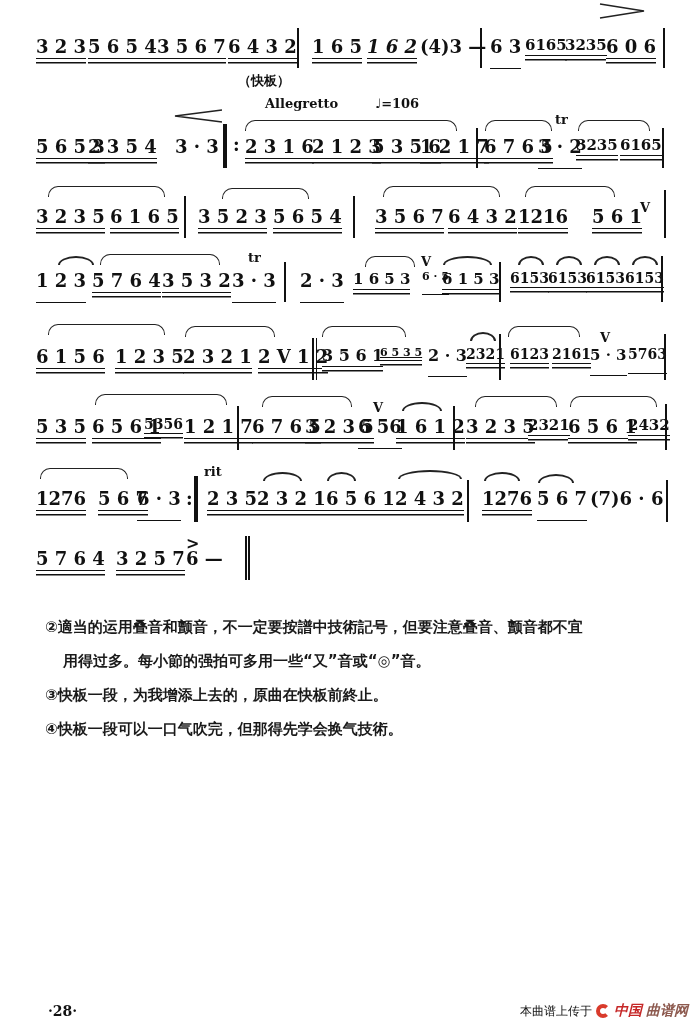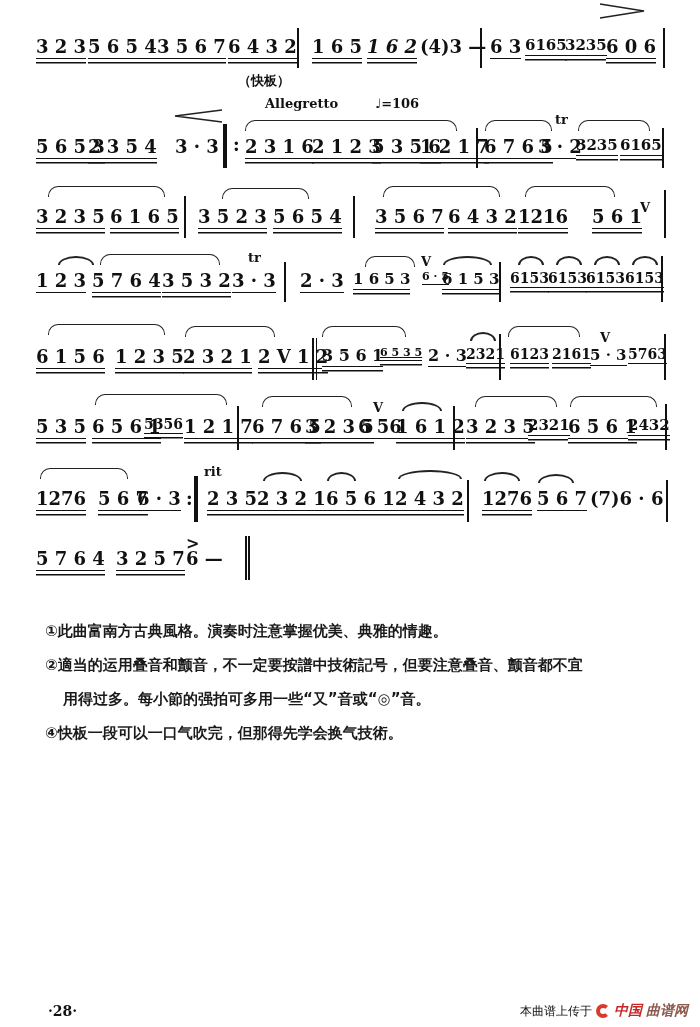--- a/index.html
+++ b/index.html
@@ -3,21 +3,21 @@
 <meta charset="utf-8">
 <style>
   html, body { margin: 0; padding: 0; background: #ffffff; }
   body { width: 700px; height: 1027px; position: relative; overflow: hidden;
          font-family: "DejaVu Serif", "Liberation Serif", serif; color: #111; }
   .line { position: absolute; left: 0; width: 700px; height: 70px; }
   .bar { position: absolute; width: 2px; background: #111; }
   .dbar { position: absolute; width: 5px; border-left: 2px solid #111; border-right: 2px solid #111; box-sizing: border-box; }
   .thick { position: absolute; width: 4px; background: #111; }
   .grp { position: absolute; display: flex; gap: 3px; font-weight: bold; font-size: 18px; letter-spacing: 0px; }
-  .u1 { border-bottom: 1.5px solid #111; padding-bottom: 1px; }
+  .u1 { border-bottom: 1.5px solid #111; padding-bottom: 11px; }
   .u2 { border-bottom: 1.5px solid #111; box-shadow: 0 3px 0 -0px #fff, 0 4.5px 0 0 #111; padding-bottom: 1px; }
   .slur { position: absolute; border: 1.5px solid #222; border-bottom: none; border-radius: 10px 10px 0 0; height: 10px; }
   .arc { position: absolute; border: 2px solid #222; border-bottom: none; border-radius: 50% 50% 0 0 / 100% 100% 0 0; height: 7px; }
   .mark { position: absolute; font-weight: bold; font-size: 13px; }
   .txt { position: absolute; font-size: 13px; font-weight: bold; }
   .notes { position: absolute; left: 45px; font-family: "DejaVu Sans", "Liberation Sans", sans-serif; font-size: 15px; font-weight: bold; color: #1a1a1a; }
   .notes p { margin: 0; height: 34px; line-height: 34px; white-space: nowrap; }
   .footer-page { position: absolute; left: 48px; top: 1003px; font-weight: bold; font-size: 14px; }
   .footer-credit { position: absolute; right: 12px; top: 1002px; font-family: "DejaVu Sans", "Liberation Sans", sans-serif; font-size: 12px; display: flex; align-items: center; gap: 4px; }
   .logo-c { display:inline-block; width: 14px; height: 14px; border-radius: 50%; border: 4px solid #d93a2b; border-right-color: transparent; box-sizing: border-box; }
@@ -355,23 +355,23 @@
       <span class="u2">3 2 5 7</span>
     </div>
   <div class="mark" style="left:186px;top:-6px;font-size:16px;">&gt;</div>
   <div class="grp" style="left:186px;top:8px;">
       <span>6 —</span>
     </div>
   <div class="dbar" style="left:245px;top:-4px;height:44px;"></div>
 </div>
 
 <div class="notes" style="top:610px;">
-  <p style="margin-top:4px;">①此曲富南方古典風格。演奏时注意掌握优美、典雅的情趣。</p>
   <p>②適当的运用叠音和颤音，不一定要按譜中技術記号，但要注意叠音、颤音都不宜</p>
   <p style="padding-left:18px;">用得过多。每小節的强拍可多用一些“又”音或“◎”音。</p>
+  <p>③快板一段，为我增添上去的，原曲在快板前終止。</p>
   <p>④快板一段可以一口气吹完，但那得先学会换气技術。</p>
 </div>
 
 <div class="footer-page">·28·</div>
 <div class="footer-credit">
   <span>本曲谱上传于</span>
   <span class="logo-c"></span>
   <span class="logo-cn">中国</span>
     <span class="logo-qp">曲谱网</span>
 </div>

